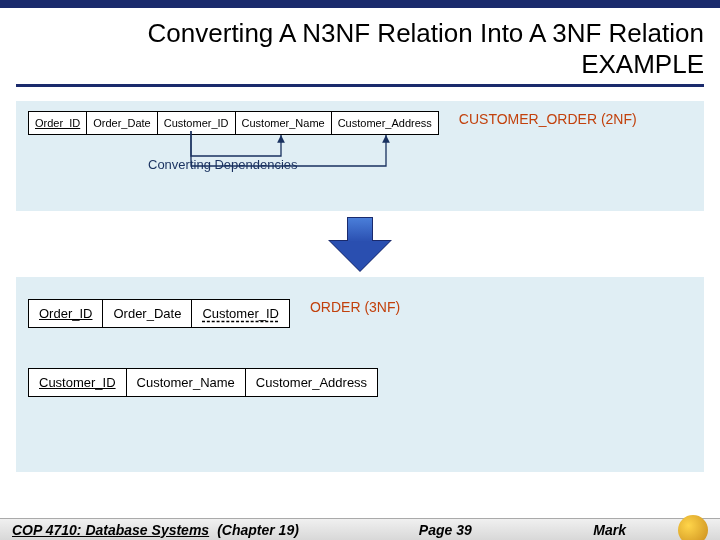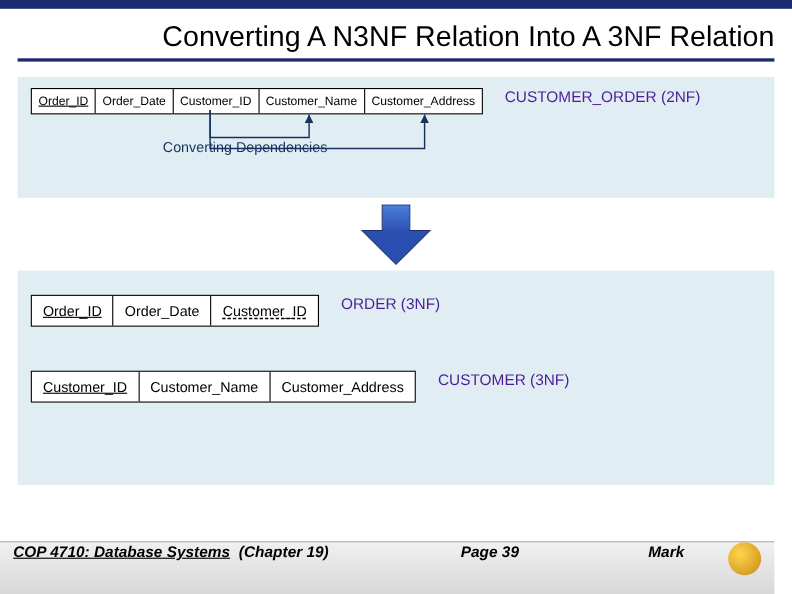--- a/index.html
+++ b/index.html
@@ -56,21 +56,21 @@
   .rel-table .cell:last-child { border-right: none; }
   .rel-table .cell.key { text-decoration: underline; }
   .rel-table .cell.fk {
     text-decoration: underline dashed;
     text-underline-offset: 2px;
   }
   .rel-table.small .cell { font-size: 11px; padding: 5px 6px; }
   .rel-name {
     margin-left: 20px;
     font-size: 14px;
-    color: #4c1d95;
+    color: #c2410c;
   }
   .dep-label {
     font-size: 13px;
     color: #19315f;
     margin-left: 120px;
     margin-top: 22px;
   }
   .dep-svg {
     position: absolute;
     left: 0;
@@ -106,23 +106,24 @@
     position: absolute;
     left: -2px; top: 23px;
     width: 0; height: 0;
     border-left: 32px solid transparent;
     border-right: 32px solid transparent;
     border-top: 32px solid #1a2a6c;
     z-index: -1;
   }
   .footer {
     position: absolute;
-    left: 0; right: 16px; bottom: 0;
-    height: 48px;
-    display: flex;
+    left: 0; right: 0; bottom: 0;
+    height: 22px;
+    display: flex;
+    align-items: center;
     padding: 0 12px;
     background: linear-gradient(#f0f0f0, #d8d8d8);
     border-top: 1px solid #aaa;
     font-size: 14px;
   }
   .footer .course {
     font-style: italic;
     font-weight: bold;
     text-decoration: underline;
   }
@@ -133,36 +134,37 @@
   }
   .footer .page {
     font-style: italic;
     font-weight: bold;
     margin-left: 120px;
   }
   .footer .author {
     font-style: italic;
     font-weight: bold;
     margin-left: auto;
-    margin-right: 40px;
+    margin-right: 52px;
   }
   .footer .logo {
     width: 30px; height: 30px;
     border-radius: 50%;
     background: radial-gradient(circle at 35% 35%, #ffd54a, #c7891a);
     position: relative;
   }
 </style>
 </head>
 <body>
 
 <div class="top-bar"></div>
 
 <div class="title-block">
   <div class="title-line">Converting A N3NF Relation Into A 3NF Relation</div>
+  <div class="title-line">EXAMPLE</div>
   <div class="title-underline"></div>
 </div>
 
 <div class="panel top">
   <div class="rel-row">
     <div class="rel-table small">
       <div class="cell key">Order_ID</div>
       <div class="cell">Order_Date</div>
       <div class="cell">Customer_ID</div>
       <div class="cell">Customer_Name</div>
@@ -199,21 +201,20 @@
       <div class="cell fk">Customer_ID</div>
     </div>
     <div class="rel-name">ORDER (3NF)</div>
   </div>
   <div class="rel-row" style="margin-top:40px;">
     <div class="rel-table">
       <div class="cell key">Customer_ID</div>
       <div class="cell">Customer_Name</div>
       <div class="cell">Customer_Address</div>
     </div>
-    <div class="rel-name">CUSTOMER (3NF)</div>
   </div>
 </div>
 
 <div class="footer">
   <span class="course">COP 4710: Database Systems</span>
   <span class="chapter">(Chapter 19)</span>
   <span class="page">Page 39</span>
   <span class="author">Mark</span>
   <div class="logo"></div>
 </div>

